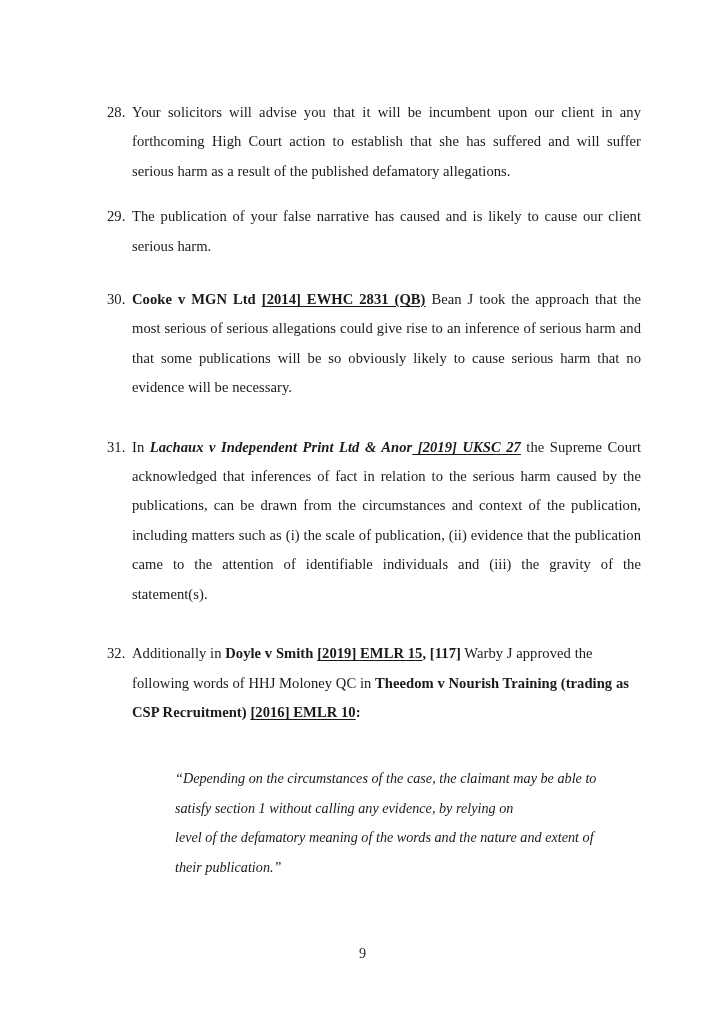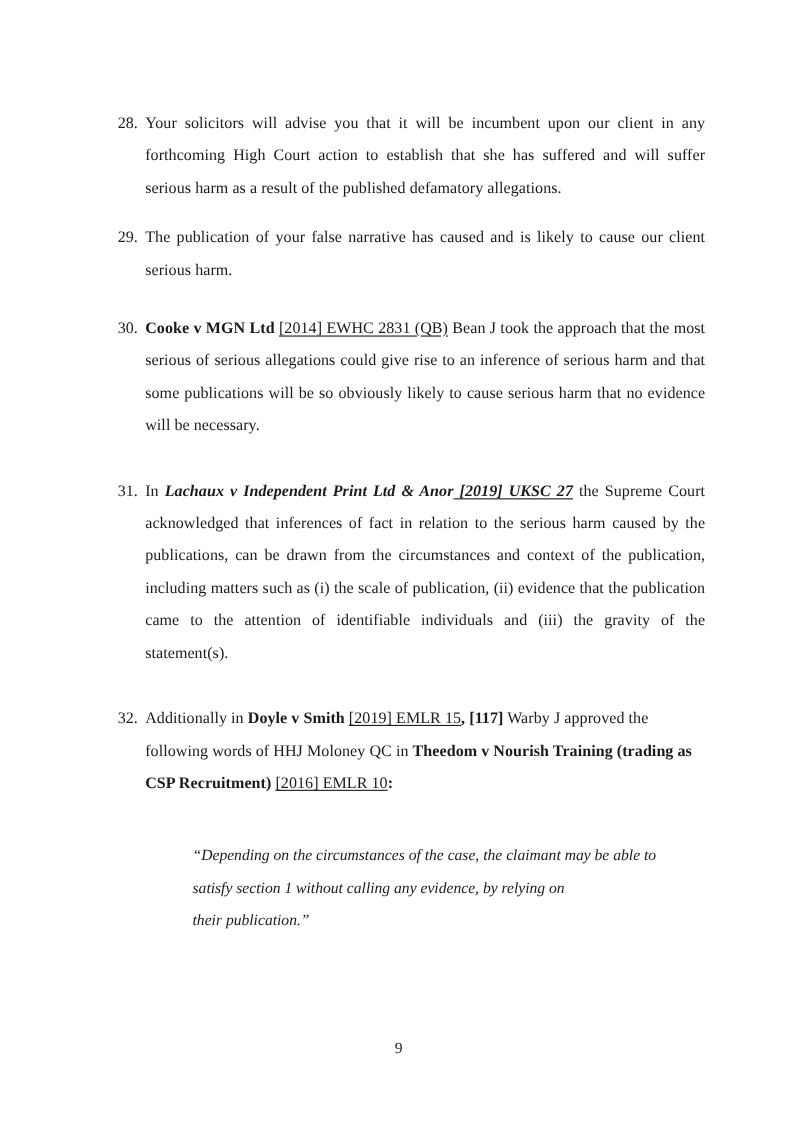--- a/index.html
+++ b/index.html
@@ -46,21 +46,21 @@
     text-align: left;
     font-size: 14.6px;
     line-height: 29.4px;
   }
   .para .body {
     display: block;
     text-align: justify;
     text-justify: inter-word;
   }
   b, .b { font-weight: bold; }
-  .bu { font-weight: normal; text-decoration: underline; text-underline-offset: 2px; }
+  .bu { font-weight: bold; text-decoration: underline; text-underline-offset: 2px; }
   .biu { font-weight: bold; font-style: italic; text-decoration: underline; text-underline-offset: 2px; }
   .bi { font-weight: bold; font-style: italic; }
 
   
   .quote-block {
     margin-top: 37px;
     margin-left: 68px;
     width: 438px;
     font-style: italic;
     font-size: 14.2px;
@@ -116,19 +116,20 @@
     </div>
 
     <div class="para p32">
       <span class="num">32.</span>
       <span class="body"><span>Additionally in </span><span class="b">Doyle v Smith</span> <span class="bu">[2019] EMLR 15</span><span class="b">, [117]</span><span> Warby J approved the following words of HHJ Moloney QC in </span><span class="b">Theedom v Nourish Training (trading as CSP Recruitment)</span> <span class="bu">[2016] EMLR 10</span><span class="b">:</span></span>
     </div>
 
     <div class="quote-block">
       <span class="quote-line">“Depending on the circumstances of the case, the claimant may be able to</span>
       <span class="quote-line">satisfy section 1 without calling any evidence, by relying on</span>
+      <span class="quote-line">level of the defamatory meaning of the words and the nature and extent of</span>
       <span class="quote-line">their publication.”</span>
     </div>
 
   </div>
 
   <div class="page-number">9</div>
 </div>
 
 </body></html>

